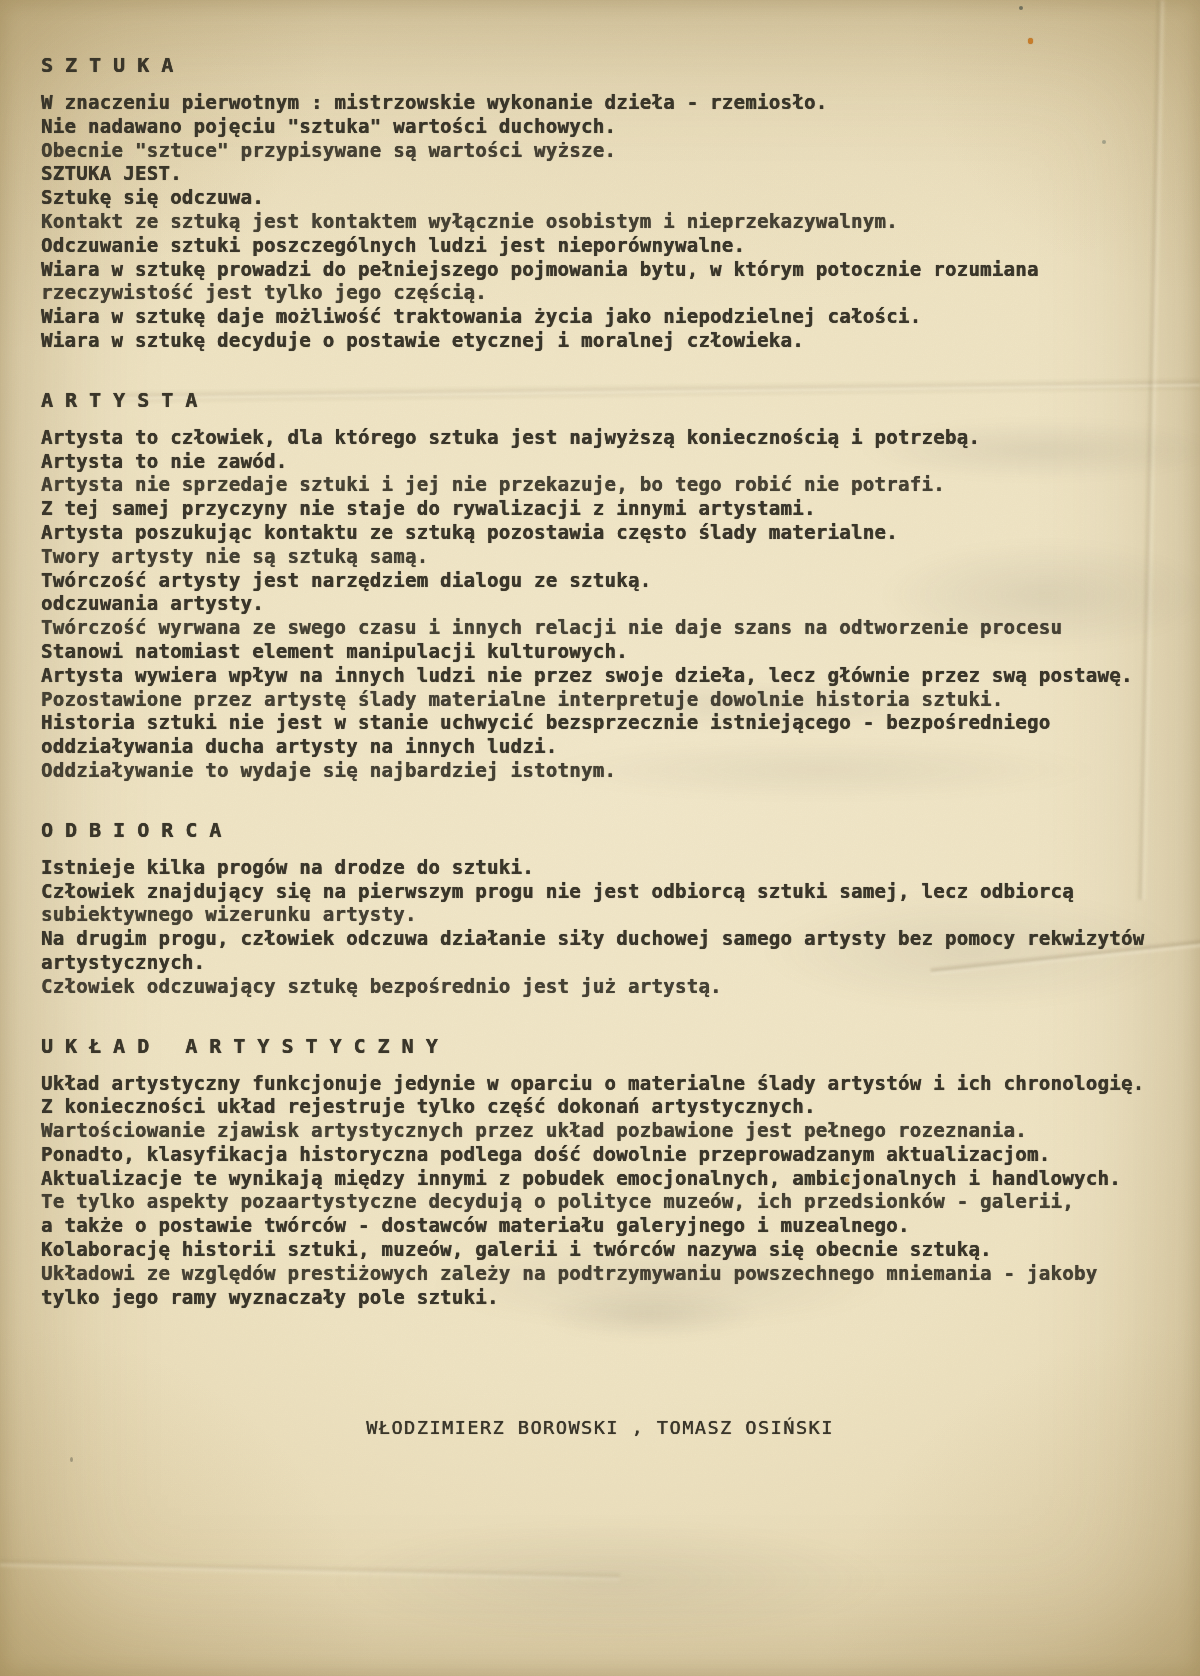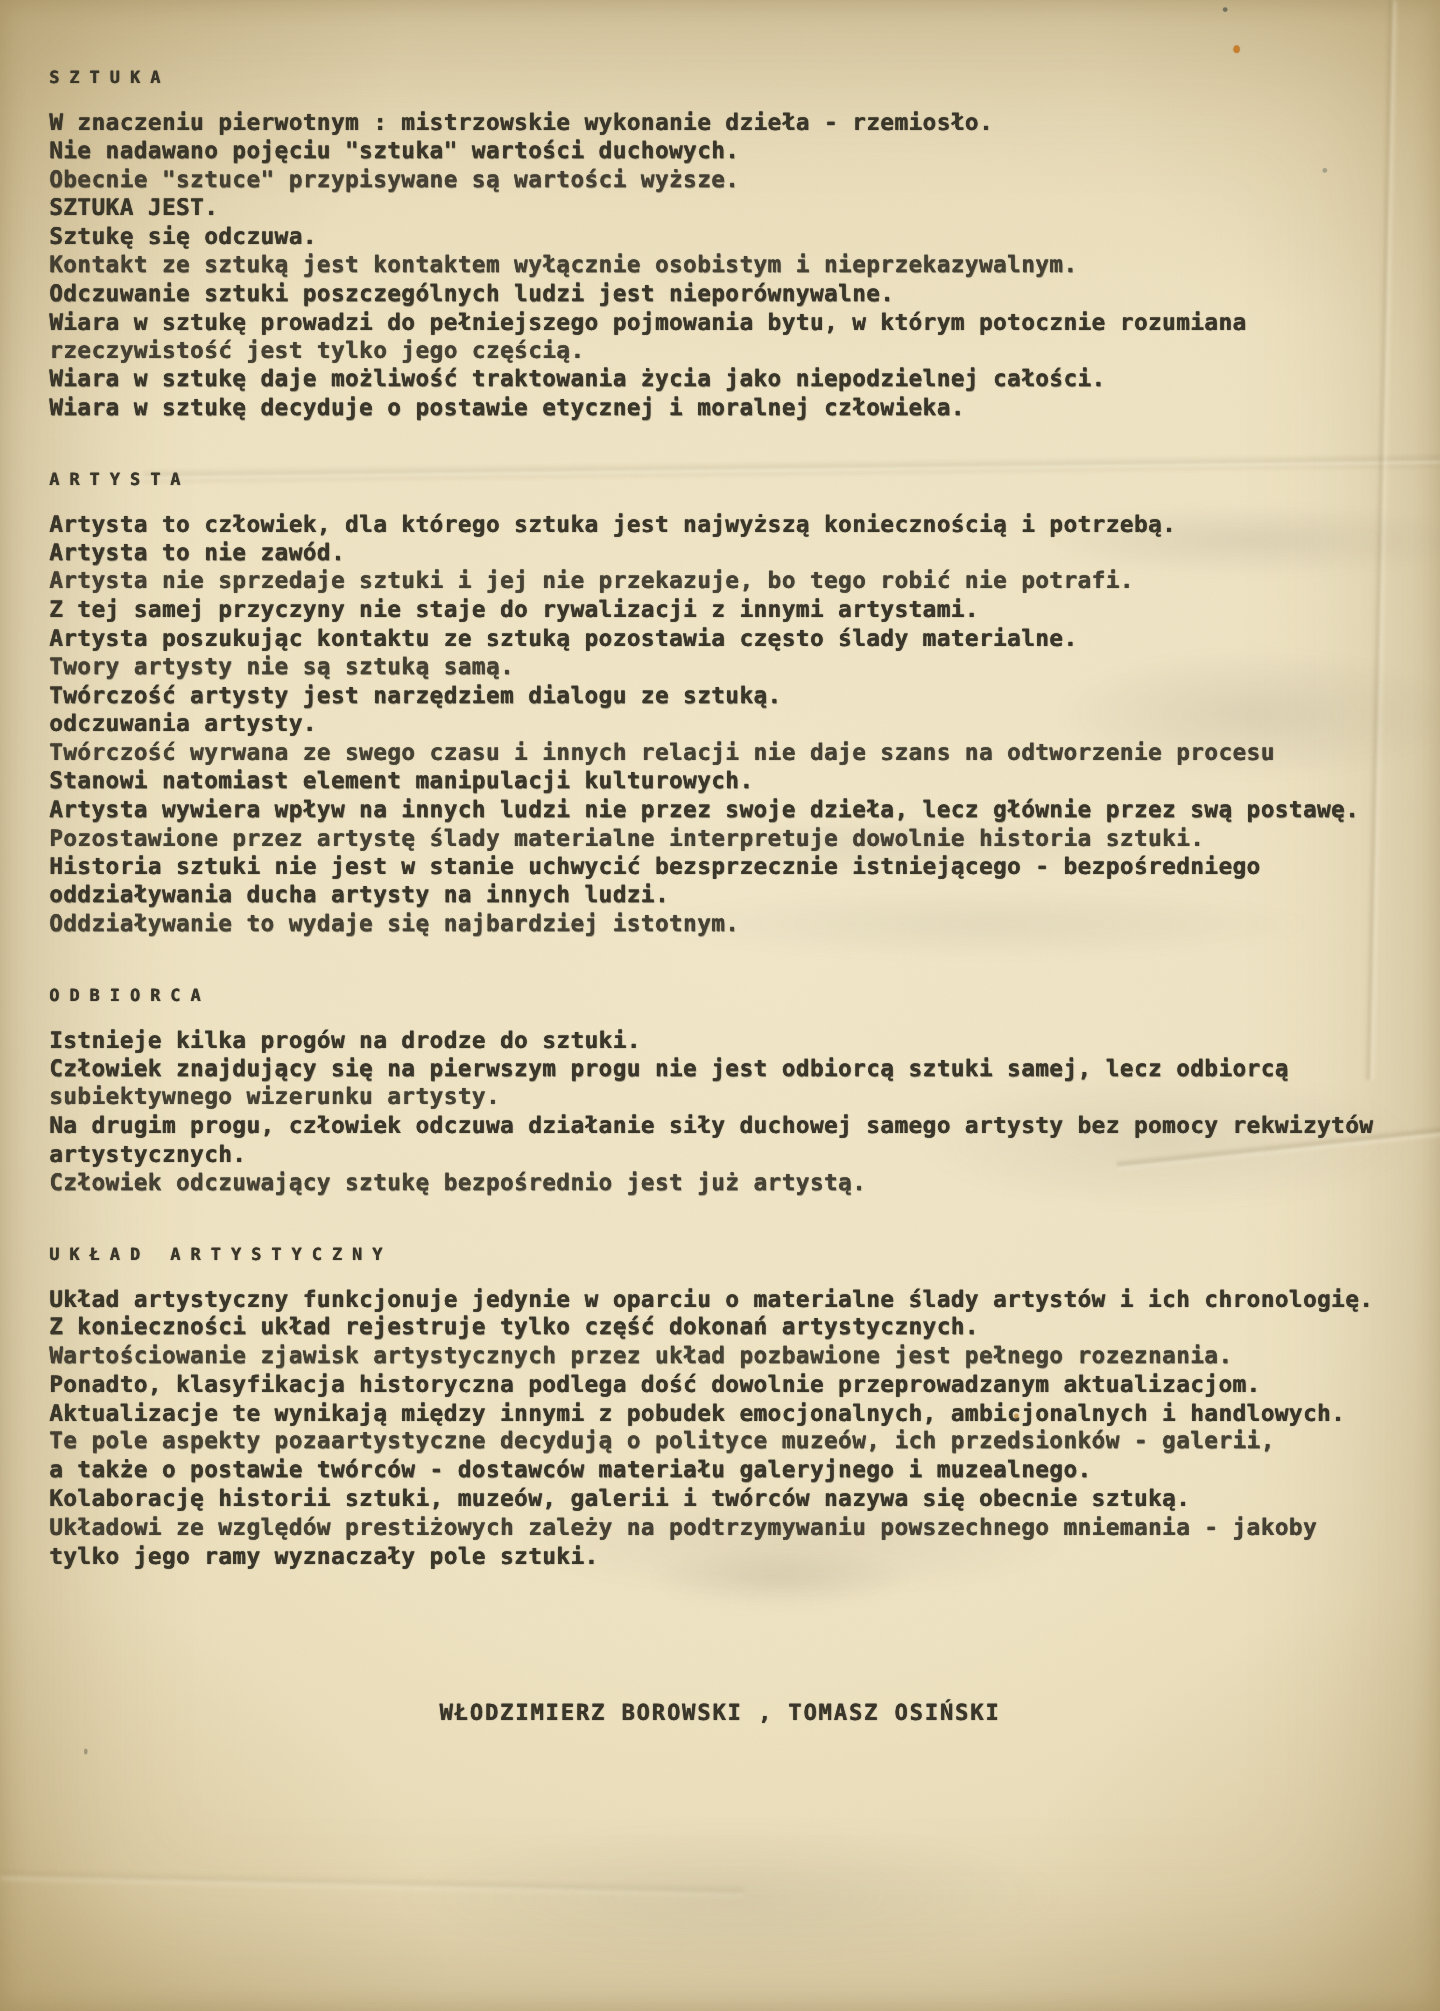--- a/index.html
+++ b/index.html
@@ -20,30 +20,30 @@
     box-shadow: inset 0 0 130px 25px rgba(120,92,40,0.30), inset 0 0 18px 4px rgba(110,85,35,0.18);
   }
   .grain{position:absolute;inset:0;opacity:.55;mix-blend-mode:multiply;pointer-events:none;}
   .textblock{
     position:absolute;left:41px;top:52px;width:1130px;
     color:var(--ink,#3a362a);
     font-size:19px;letter-spacing:.3px;
     text-shadow:0 0 .7px currentColor,.4px .3px .6px rgba(58,54,42,.55);
   }
   .heading{
-    font-size:14px;font-weight:bold;line-height:26px;
+    font-size:20px;font-weight:bold;line-height:26px;
     letter-spacing:.6em;white-space:pre;margin:34px 0 13px 0;
   }
   .section:first-child .heading{margin-top:0;}
   .line{height:23.8px;line-height:23.8px;white-space:pre;font-weight:bold;}
   .line:nth-child(odd){filter:blur(.12px);}
   .line:nth-child(3n){opacity:.93;}
   .signature{
     position:absolute;left:0;top:1417px;width:1200px;text-align:center;
-    color:var(--ink,#3a362a);font-size:18.5px;font-weight:bold;letter-spacing:1.5px;
+    color:var(--ink,#3a362a);font-size:18.5px;font-weight:normal;letter-spacing:1.5px;
     text-shadow:0 0 .7px currentColor,.4px .3px .6px rgba(58,54,42,.5);
   }
   
   .crease{position:absolute;pointer-events:none;}
   .crease-h1{left:120px;top:384px;width:1080px;height:14px;transform:rotate(-.7deg);
     background:linear-gradient(180deg,transparent 0%,rgba(110,95,60,.16) 40%,rgba(250,245,225,.5) 55%,rgba(120,100,60,.10) 70%,transparent 100%);
     filter:blur(1.2px);opacity:.8;}
   .crease-v1{left:1146px;top:0;width:10px;height:900px;transform:rotate(1.2deg);
     background:linear-gradient(90deg,transparent,rgba(115,95,55,.20) 45%,rgba(255,250,230,.35) 60%,transparent);
     filter:blur(1.5px);}
@@ -142,21 +142,21 @@
         </div>
       </section>
       <section class="section">
         <div class="heading">UKŁAD ARTYSTYCZNY</div>
         <div>
           <div class="line">Układ artystyczny funkcjonuje jedynie w oparciu o materialne ślady artystów i ich chronologię.</div>
           <div class="line">Z konieczności układ rejestruje tylko część dokonań artystycznych.</div>
           <div class="line">Wartościowanie zjawisk artystycznych przez układ pozbawione jest pełnego rozeznania.</div>
           <div class="line">Ponadto, klasyfikacja historyczna podlega dość dowolnie przeprowadzanym aktualizacjom.</div>
           <div class="line">Aktualizacje te wynikają między innymi z pobudek emocjonalnych, ambicjonalnych i handlowych.</div>
-          <div class="line">Te pole aspekty pozaartystyczne decydują o polityce muzeów, ich przedsionków - galerii,</div>
+          <div class="line">Te tylko aspekty pozaartystyczne decydują o polityce muzeów, ich przedsionków - galerii,</div>
           <div class="line">a także o postawie twórców - dostawców materiału galeryjnego i muzealnego.</div>
           <div class="line">Kolaborację historii sztuki, muzeów, galerii i twórców nazywa się obecnie sztuką.</div>
           <div class="line">Układowi ze względów prestiżowych zależy na podtrzymywaniu powszechnego mniemania - jakoby</div>
           <div class="line">tylko jego ramy wyznaczały pole sztuki.</div>
         </div>
       </section>
     </main>
 
   <div class="signature">WŁODZIMIERZ BOROWSKI , TOMASZ OSIŃSKI</div>
 

